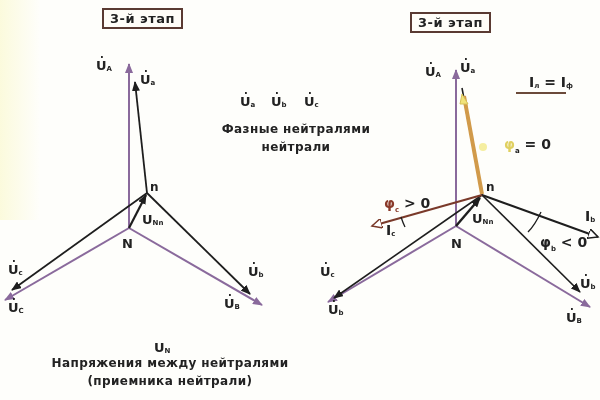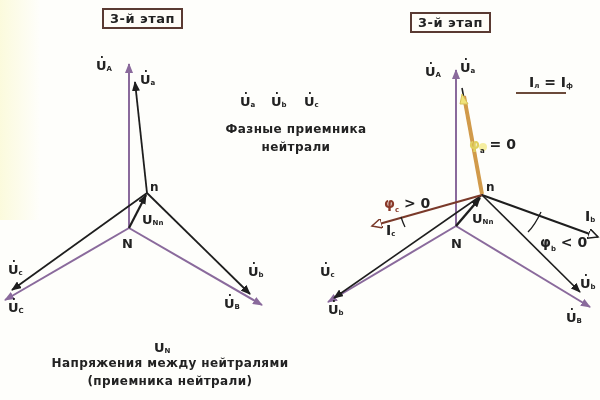--- a/index.html
+++ b/index.html
@@ -105,21 +105,21 @@
 
 <div class="vec" style="left:240px; top:94px;">
   <span class="ov">·</span><span>U</span><sub>a</sub>
 </div>
 <div class="vec" style="left:271px; top:94px;">
   <span class="ov">·</span><span>U</span><sub>b</sub>
 </div>
 <div class="vec" style="left:304px; top:94px;">
   <span class="ov">·</span><span>U</span><sub>c</sub>
 </div>
-<div class="caption" style="left:206px; top:122px; width:180px;">Фазные приемника</div>
+<div class="caption" style="left:206px; top:122px; width:180px;">Фазные нейтралями</div>
 <div class="caption" style="left:206px; top:140px; width:180px;">нейтрали</div>
 
 <div class="vec" style="left:154px; top:340px;">
   <span>U</span><sub>N</sub>
 </div>
 <div class="caption" style="left:20px; top:356px; width:300px;">Напряжения между нейтралями</div>
 <div class="caption" style="left:20px; top:374px; width:300px;">(приемника нейтрали)</div>
 
 <div class="vec" style="left:425px; top:64px;">
   <span class="ov">·</span><span>U</span><sub>A</sub>
@@ -127,21 +127,21 @@
 <div class="vec" style="left:460px; top:60px;">
   <span class="ov">·</span><span>U</span><sub>a</sub>
 </div>
 <div class="vec" style="left:516px; top:74px; font-size:14px;margin-left:13px;">
   <span>I</span><sub>л</sub>
   <span>=</span>
   <span>I</span><sub>ф</sub>
 </div>
 <div class="eq-rule" style="left:516px; top:92px; width:50px;"></div>
 
-<div class="phi" style="left:469px; top:136px; font-weight:bold; color:#222;">
+<div class="phi" style="left:504px; top:136px; font-weight:bold; color:#222;">
   <span style="color:#e0d060;">φ</span><sub style="font-size:7px;">a</sub>
   <span>= 0</span>
 </div>
 
 <div class="lbl" style="left:486px; top:180px;">n</div>
 <div class="vec" style="left:472px; top:211px;">
   <span>U</span><sub>Nn</sub>
 </div>
 <div class="lbl" style="left:451px; top:236px; font-size:13px;">N</div>
 

